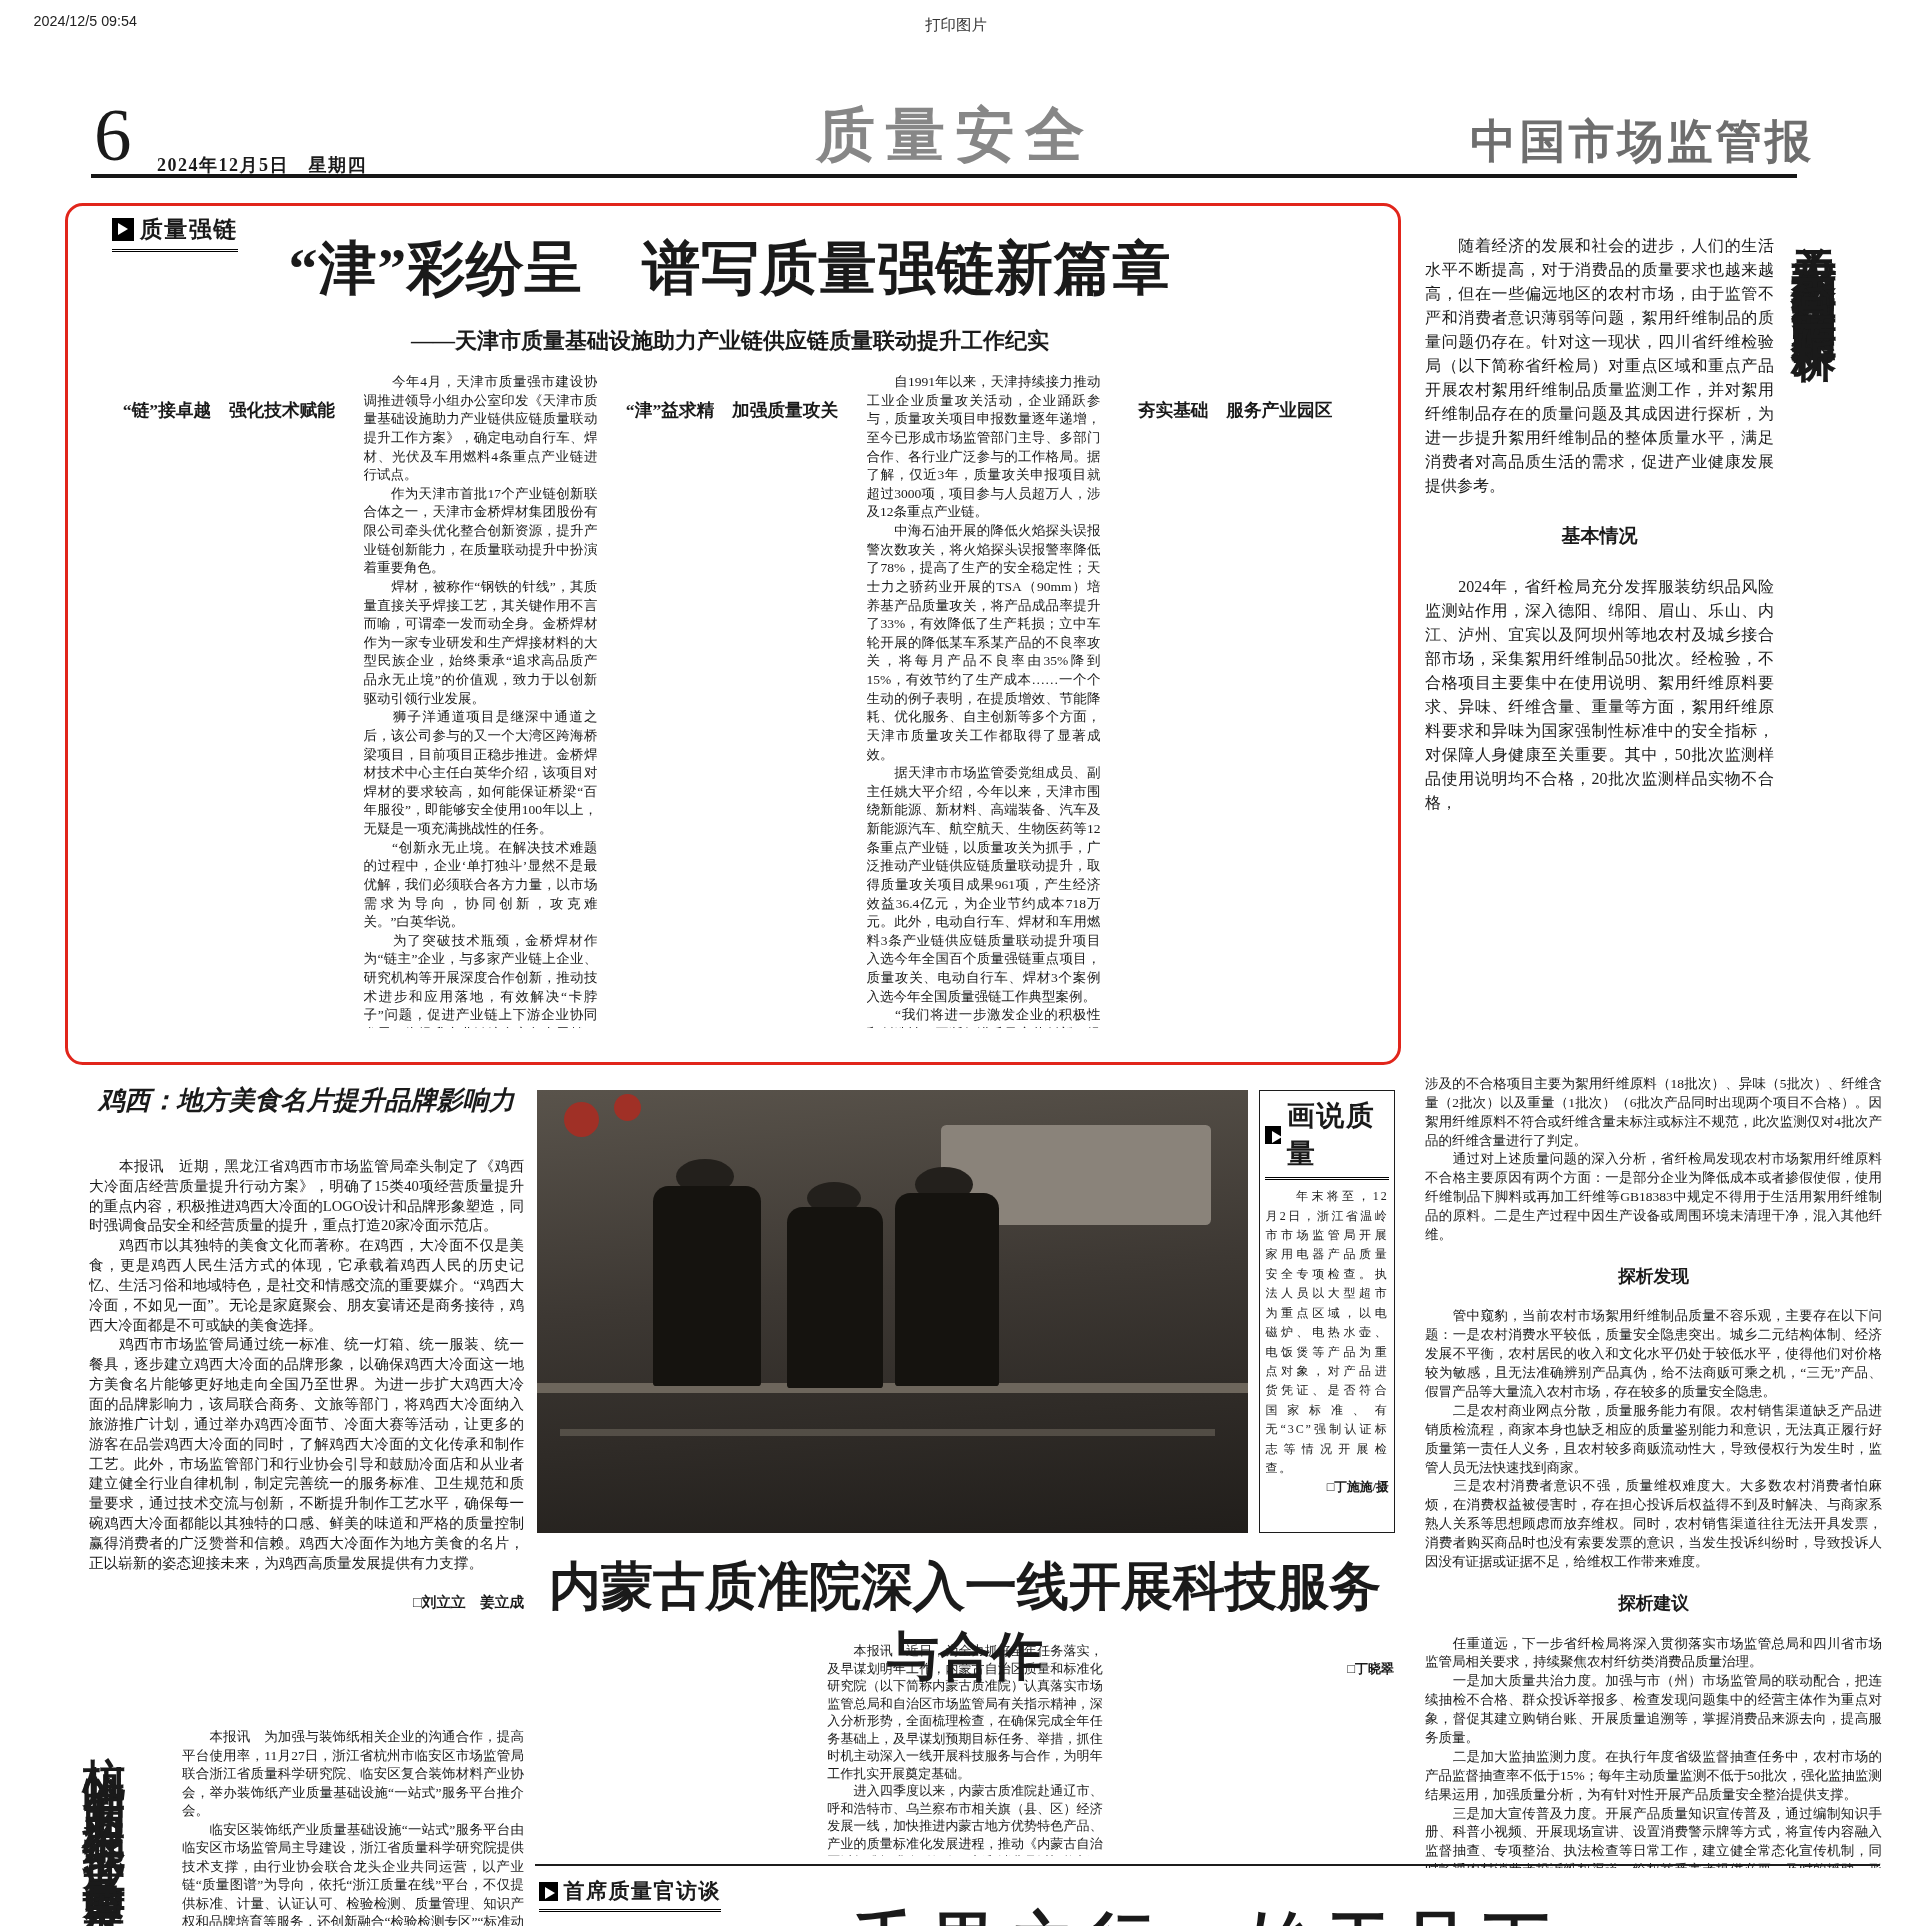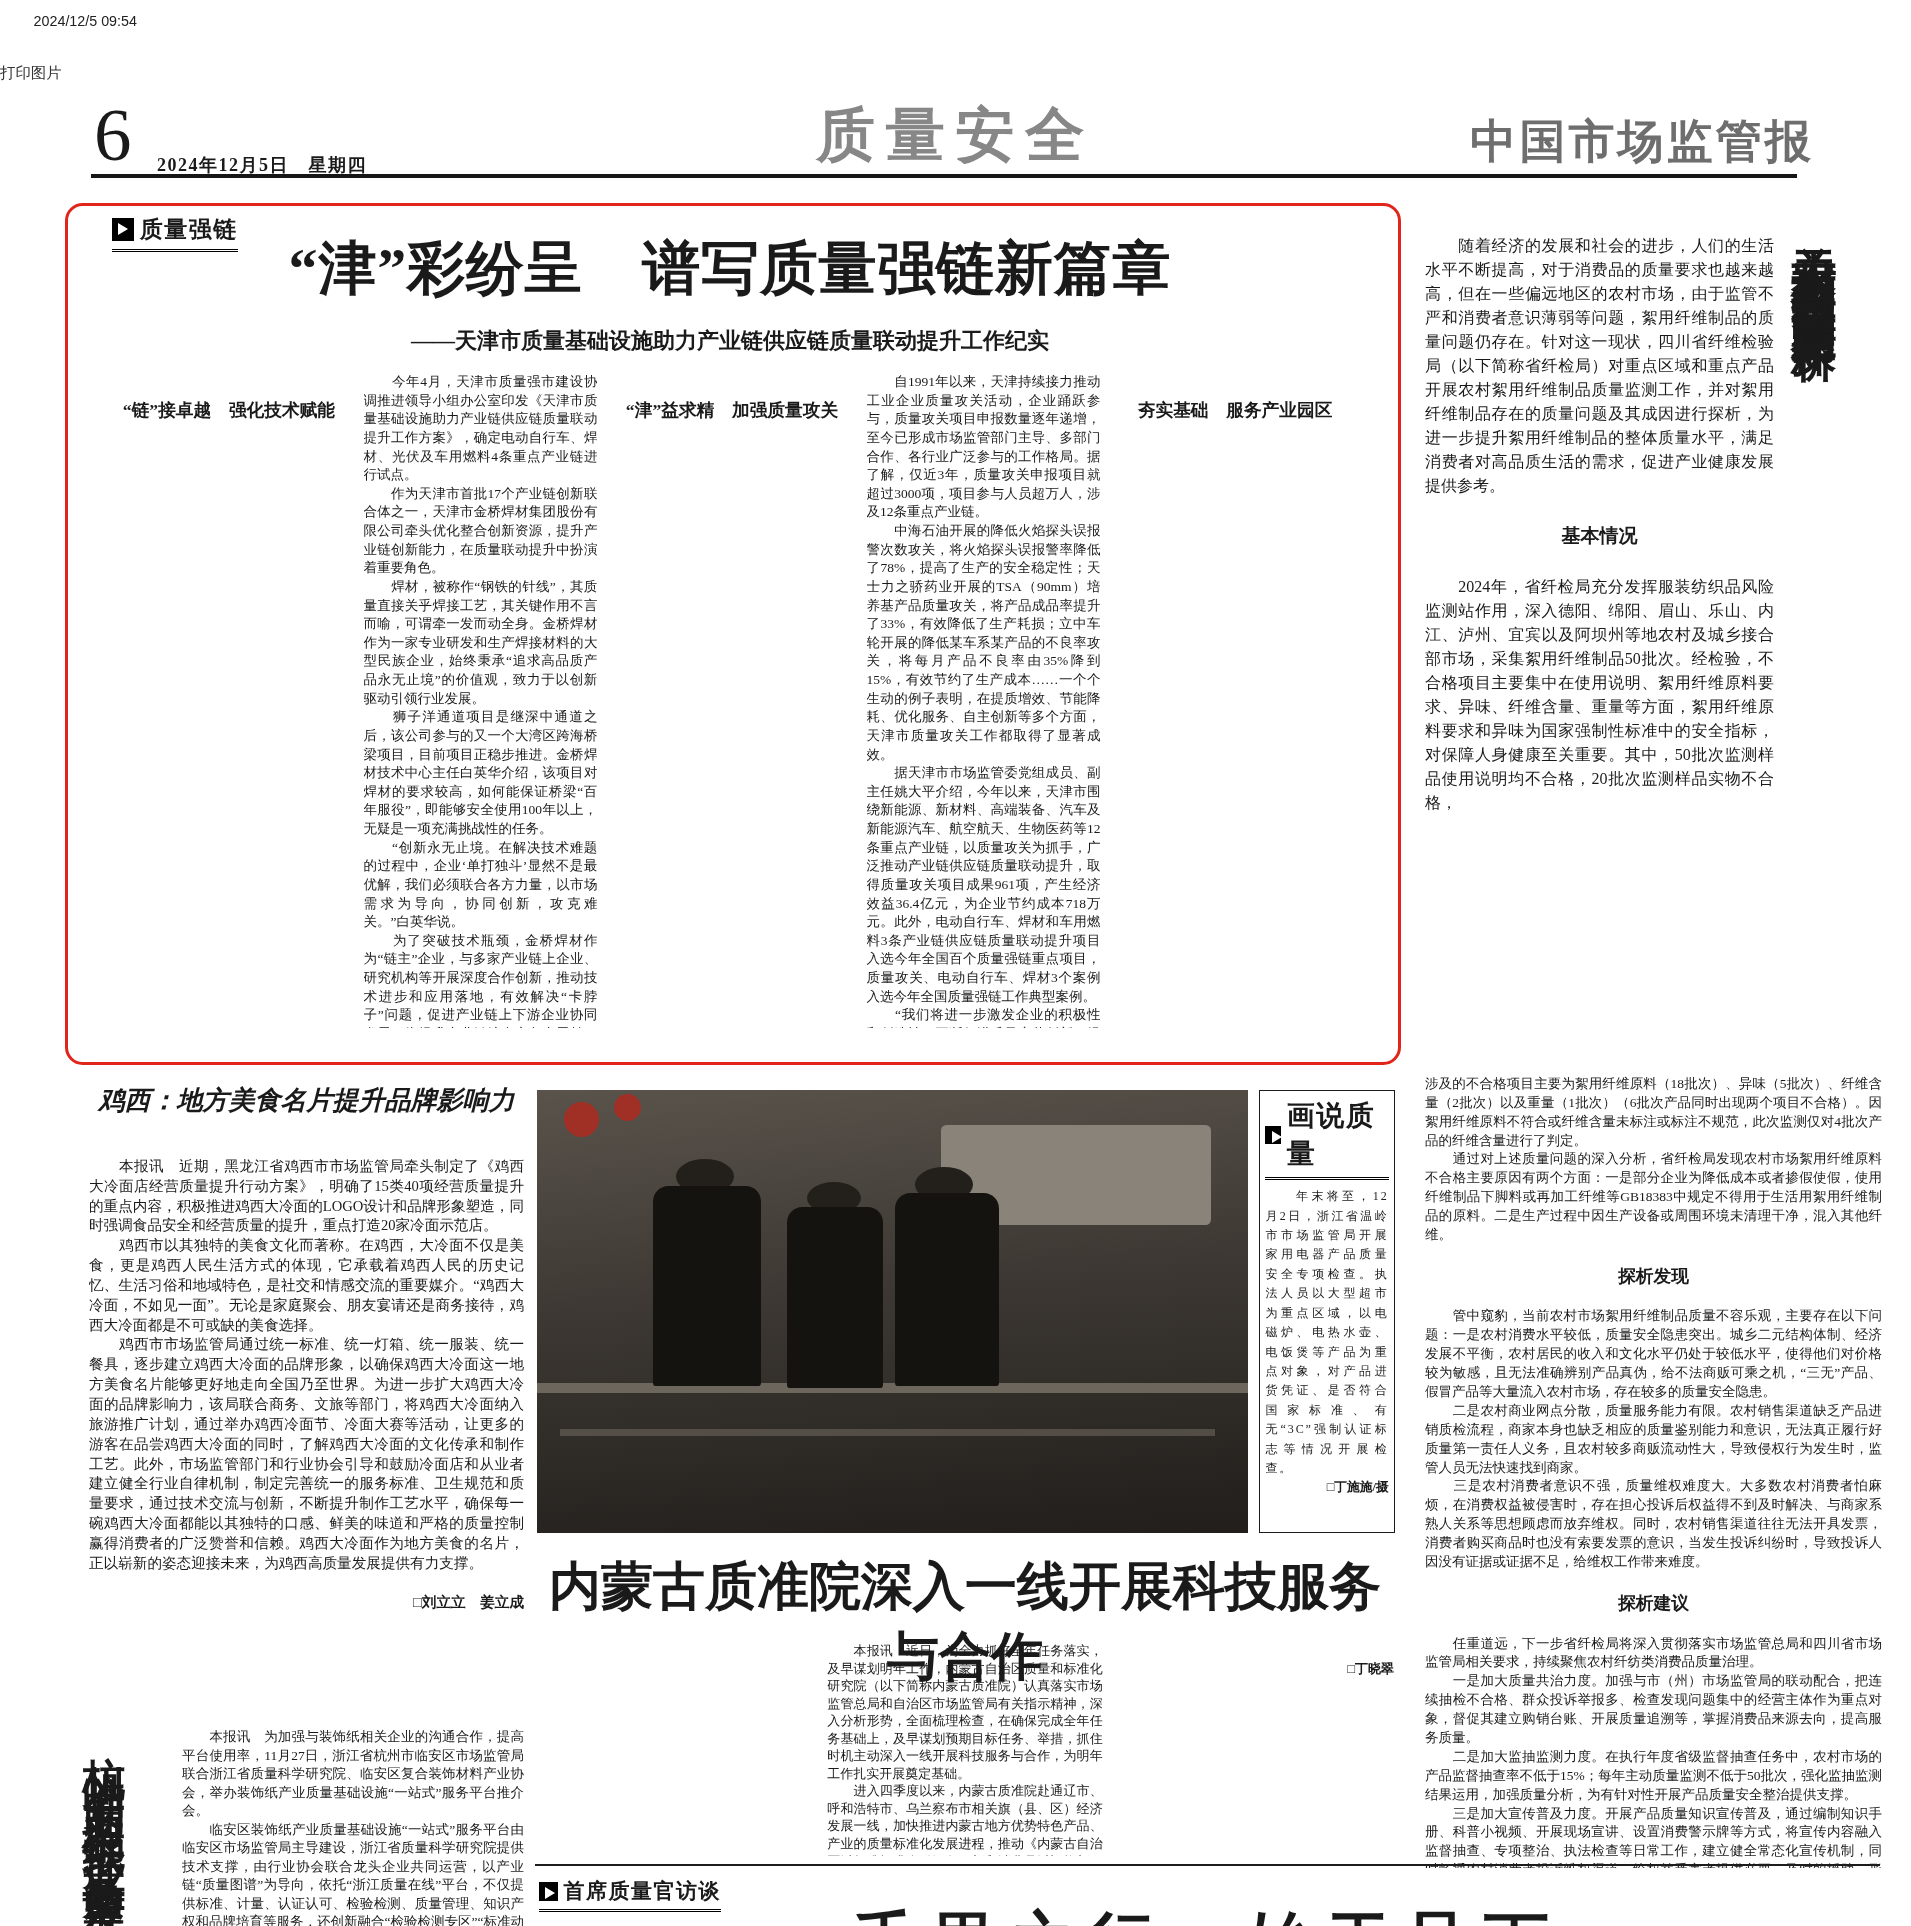--- a/index.html
+++ b/index.html
@@ -4,22 +4,22 @@
 <style>
   html,body{margin:0;padding:0;background:#ffffff;}
   #page{position:relative;width:1912px;height:2703px;background:#ffffff;overflow:hidden;
         font-family:"Liberation Serif","DejaVu Serif",serif;color:#1a1a1a;}
   .abs{position:absolute;}
   .bodytext{white-space:pre-line;text-align:justify;overflow:hidden;}
   .subhead{font-weight:bold;text-align:center;white-space:normal;}
   .byline{text-align:right;font-weight:bold;white-space:normal;}
   
   .print-time{left:11.6px;top:13px;font-size:14.3px;font-family:"Liberation Sans",sans-serif;color:#222;margin-left:22px;}
-  .print-title{left:0;top:14.6px;width:100%;font-size:15.4px;color:#333;
-               font-family:Liberation Mono, monospace;margin-top:48px;}
+  .print-title{left:0;top:14.6px;width:100%;text-align:center;font-size:15.4px;color:#333;
+               font-family:Liberation Mono, monospace;}
   
   .pageno{left:94px;top:92px;font-size:75px;font-weight:normal;}
   .pagedate{left:157px;top:153px;font-size:18px;font-weight:bold;letter-spacing:1.5px;}
   .section-title{left:713px;top:96px;width:485px;text-align:center;font-size:59px;font-weight:bold;
                  color:#878787;letter-spacing:10.8px;}
   .paper-name{right:98px;top:111px;font-size:46px;font-weight:bold;color:#6e6e6e;letter-spacing:3.1px;}
   .top-rule{left:91px;top:174px;width:1706px;height:3.9px;background:#161616;}
   
   .slabel{display:flex;align-items:center;gap:5.4px;border-bottom:3.5px double #000;padding-bottom:3.9px;}
   .slabel .txt{font-weight:bold;font-size:23px;letter-spacing:1.5px;}

